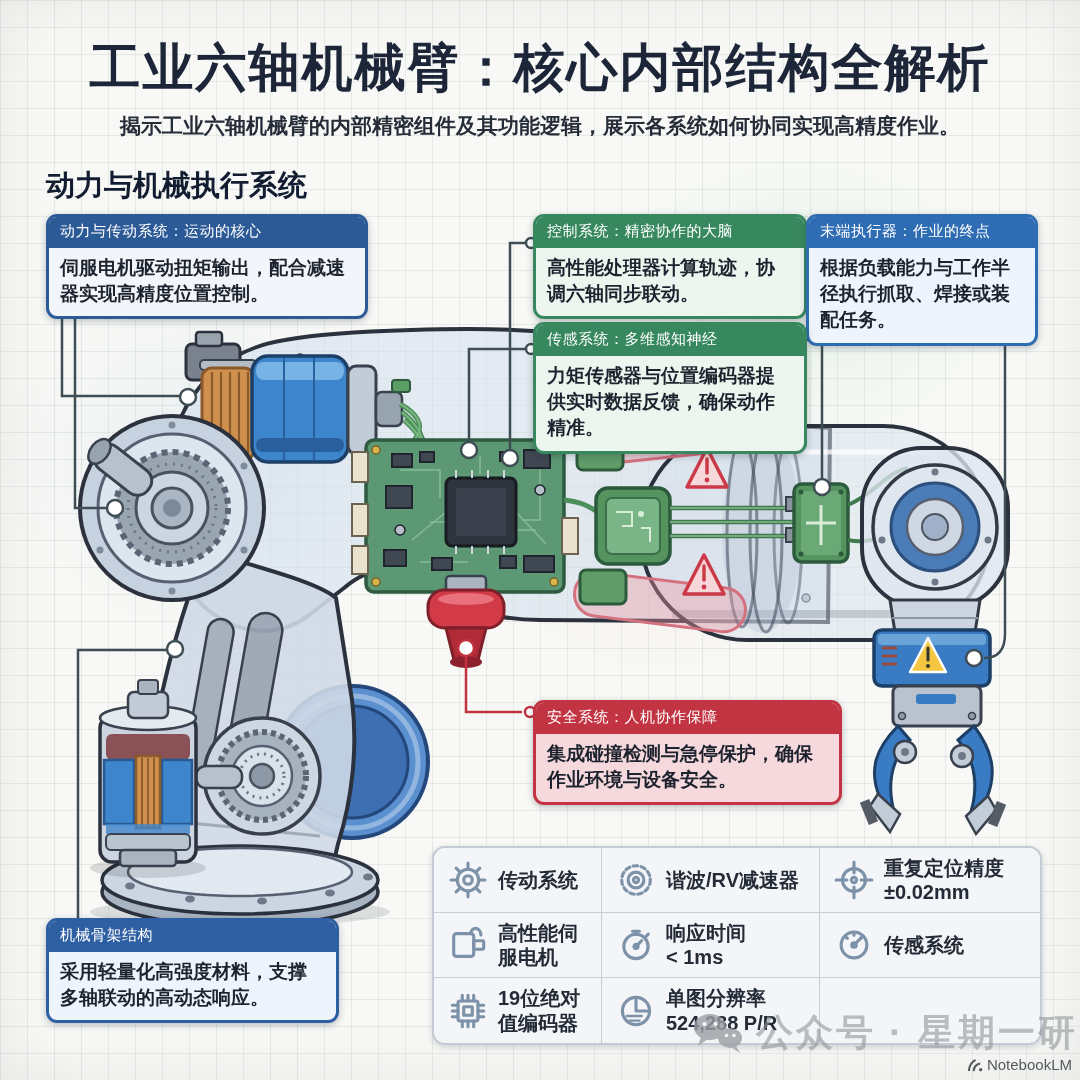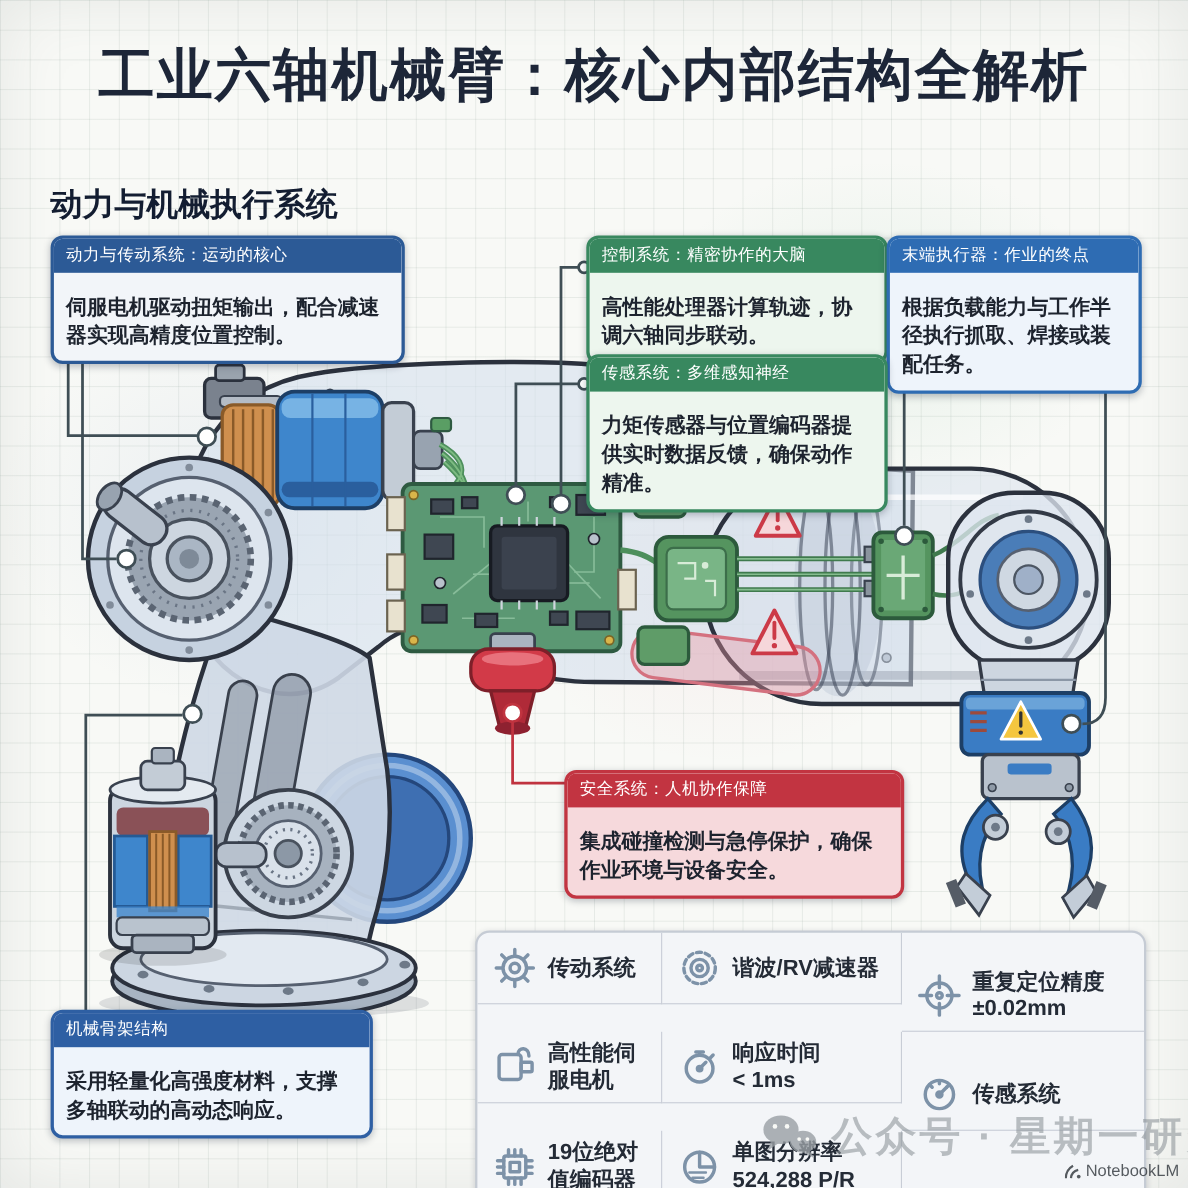--- a/index.html
+++ b/index.html
@@ -23,29 +23,29 @@
   .page-subtitle{position:absolute;left:0;top:112px;width:100%;text-align:center;z-index:3;
     font-size:21px;font-weight:700;color:#262c38;}
   .section-header{position:absolute;z-index:3;font-size:29px;font-weight:800;color:#131d31;}
   #sec-left{left:46px;top:166px;}
   #sec-right{left:537px;top:166px;}
 
   .callout{position:absolute;z-index:4;border:3px solid var(--ac);border-radius:11px;
     background:var(--bg);box-shadow:0 2px 7px rgba(25,35,55,0.28);overflow:hidden;}
   .callout .hd{background:var(--ac);color:#ffffff;font-size:15px;font-weight:400;
     padding:5px 11px 7px 11px;letter-spacing:0.5px;}
-  .callout .bd{font-size:19px;font-weight:600;color:#1d232e;line-height:1.38;padding:19px 11px 9px 11px;}
+  .callout .bd{font-size:19px;font-weight:600;color:#1d232e;line-height:1.38;padding:7px 11px 9px 11px;}
 
   .param-header{position:absolute;left:432px;top:806px;z-index:4;font-size:27px;font-weight:800;color:#131d31;}
   .param-table{position:absolute;left:432px;top:846px;width:606px;z-index:4;
     background:#f3f5f8;border:2px solid #c5cbd4;border-radius:13px;overflow:hidden;
     display:grid;grid-template-columns:168px 218px 220px;box-shadow:0 2px 6px rgba(25,35,55,0.18);}
   .param-cell{display:flex;align-items:center;gap:10px;padding:8px 6px 8px 14px;height:65px;box-sizing:border-box;
     border-right:1.5px solid #c8cdd6;border-bottom:1.5px solid #c8cdd6;}
-  .param-cell:nth-child(3n){border-right:none;margin-top:25px;}
+  .param-cell:nth-child(3n){border-right:none;}
   .param-cell:nth-child(n+7){border-bottom:none;}
   .param-icon{width:40px;height:40px;flex:0 0 40px;stroke:#7d92a8;fill:none;
     stroke-width:2.2;stroke-linecap:round;stroke-linejoin:round;}
   .param-text{font-size:20px;font-weight:700;color:#242b36;line-height:1.22;}
   .param-text .val{display:block;}
 
   .watermark{position:absolute;left:692px;top:1008px;z-index:5;display:flex;align-items:center;gap:12px;
     color:rgba(140,146,152,0.58);font-size:37px;font-weight:700;letter-spacing:3px;white-space:nowrap;}
   .credit{position:absolute;right:8px;top:1056px;z-index:5;display:flex;align-items:center;gap:4px;
     color:#3a3f45;font-size:15px;font-weight:400;opacity:0.85;}
@@ -348,20 +348,21 @@
       </g>
     </g>
     <g fill="none" stroke="#c0333f" stroke-width="2.5">
       <path d="M 466,652 V 712 H 522"></path>
       <circle cx="466" cy="648" r="8" fill="#ffffff"></circle>
       <circle cx="530" cy="712" r="5" fill="#ffffff"></circle>
     </g>
   </svg>
 
   <div class="page-title">工业六轴机械臂：核心内部结构全解析</div>
+  <div class="page-subtitle">揭示工业六轴机械臂的内部精密组件及其功能逻辑，展示各系统如何协同实现高精度作业。</div>
 
   <div class="section-header" id="sec-left">动力与机械执行系统</div>
 
   <div class="callout" style="--ac:#2c5a96;--bg:#f2f5f9;left:46px;top:214px;width:316px;">
     <div class="hd">动力与传动系统：运动的核心</div>
     <div class="bd">伺服电机驱动扭矩输出，配合减速器实现高精度位置控制。</div>
   </div>
 
   <div class="callout" style="--ac:#38885f;--bg:#edf6ee;left:533px;top:214px;width:268px;">
     <div class="hd">控制系统：精密协作的大脑</div>
@@ -371,21 +372,21 @@
   <div class="callout" style="--ac:#2e6cb3;--bg:#eef4fb;left:806px;top:214px;width:226px;">
     <div class="hd">末端执行器：作业的终点</div>
     <div class="bd">根据负载能力与工作半径执行抓取、焊接或装配任务。</div>
   </div>
 
   <div class="callout" style="--ac:#38885f;--bg:#edf6ee;left:533px;top:322px;width:268px;">
     <div class="hd">传感系统：多维感知神经</div>
     <div class="bd">力矩传感器与位置编码器提供实时数据反馈，确保动作精准。</div>
   </div>
 
-  <div class="callout" style="--ac:#c23441;--bg:#f6d9dc;left:513px;top:700px;width:303px;">
+  <div class="callout" style="--ac:#c23441;--bg:#f6d9dc;left:533px;top:700px;width:303px;">
     <div class="hd">安全系统：人机协作保障</div>
     <div class="bd">集成碰撞检测与急停保护，确保作业环境与设备安全。</div>
   </div>
 
   <div class="callout" style="--ac:#2e5fa3;--bg:#eef4fb;left:46px;top:918px;width:287px;">
     <div class="hd">机械骨架结构</div>
     <div class="bd">采用轻量化高强度材料，支撑多轴联动的高动态响应。</div>
   </div>
 
 

